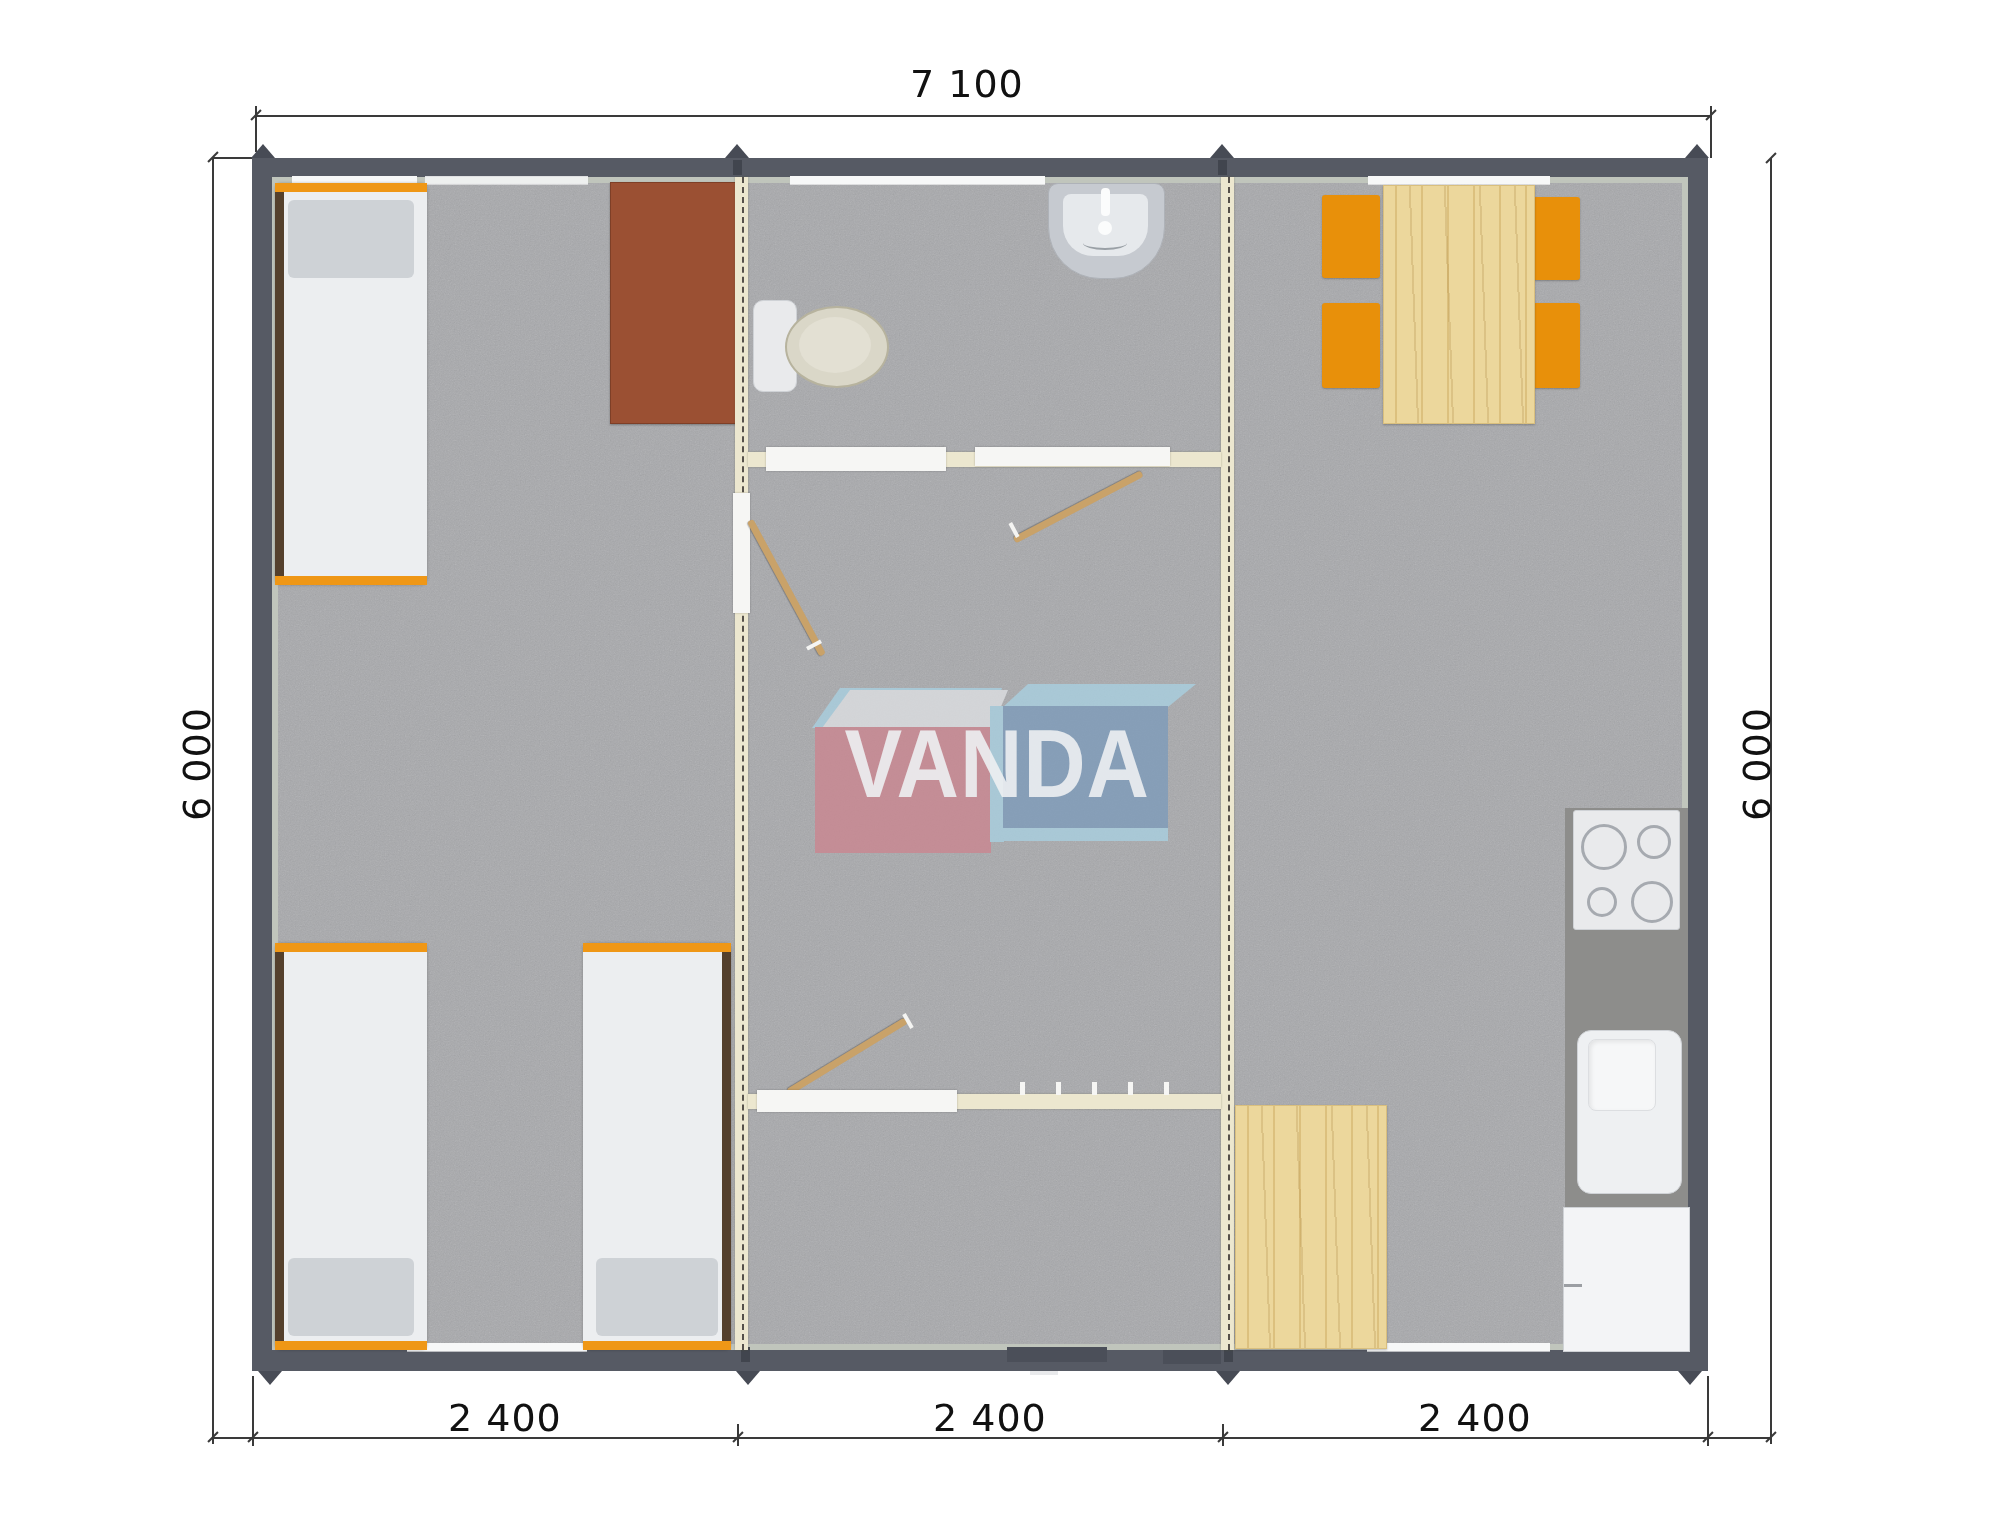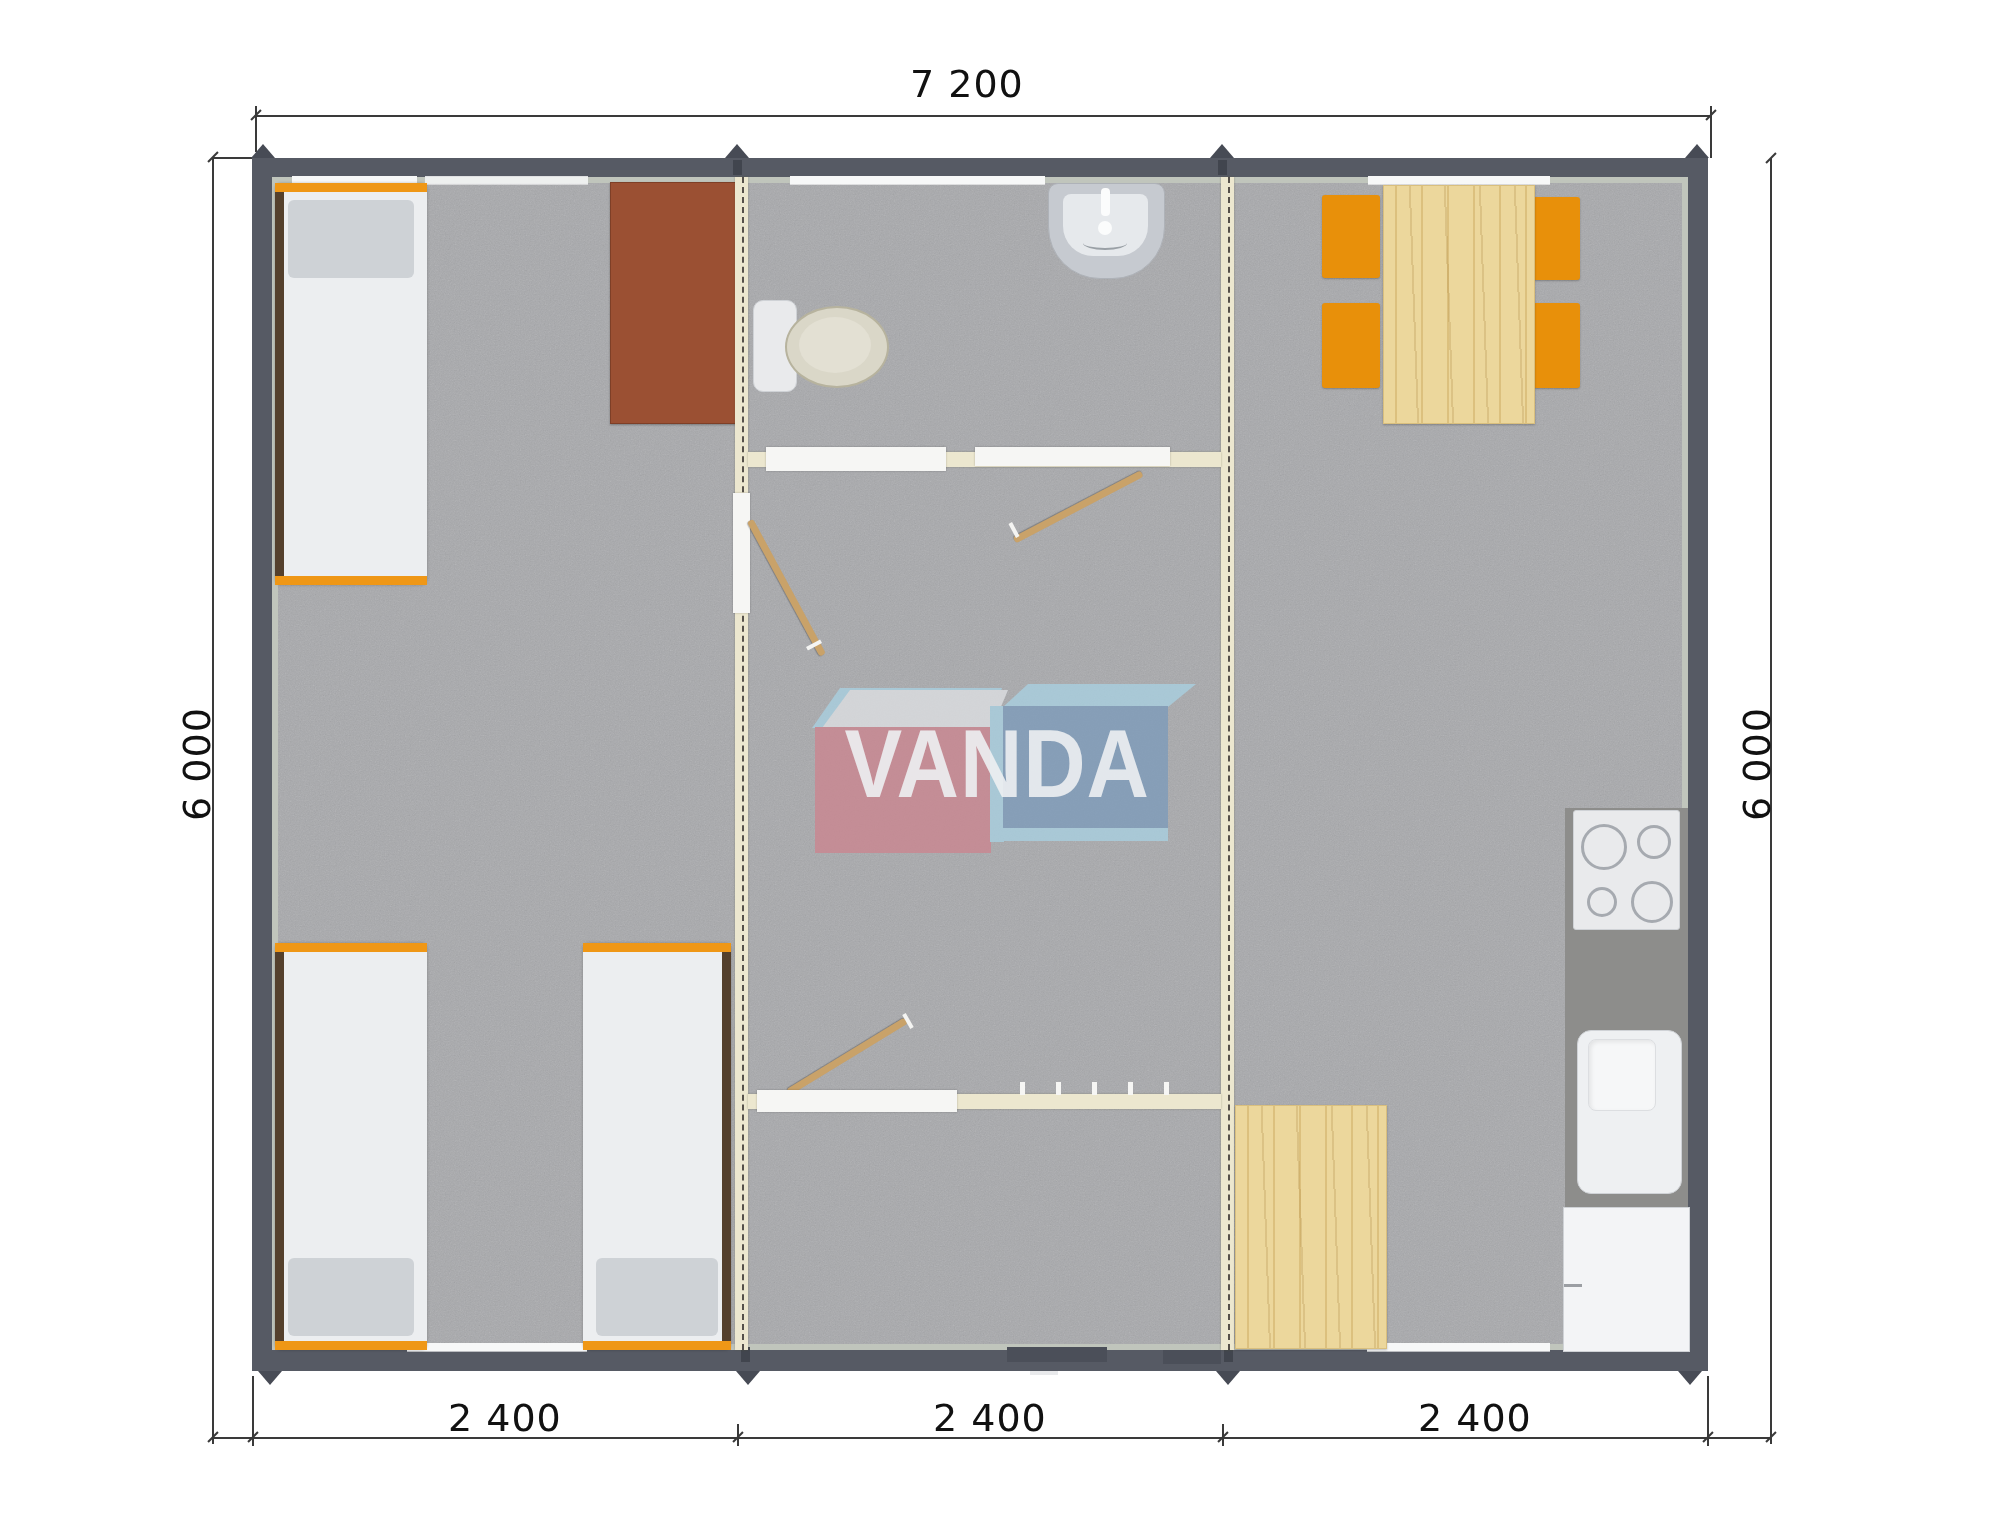--- a/index.html
+++ b/index.html
@@ -68,21 +68,21 @@
   <div class="dimtick" style="left:1704px;top:114px;"></div>
   <div class="dimtick" style="left:206px;top:156px;"></div>
   <div class="dimtick" style="left:1764px;top:157px;"></div>
   <div class="dimtick" style="left:206px;top:1436px;"></div>
   <div class="dimtick" style="left:246px;top:1436px;"></div>
   <div class="dimtick" style="left:731px;top:1436px;"></div>
   <div class="dimtick" style="left:1216px;top:1436px;"></div>
   <div class="dimtick" style="left:1701px;top:1436px;"></div>
   <div class="dimtick" style="left:1764px;top:1436px;"></div>
 
-  <div class="dimtext" style="left:910px;top:62px;">7 200</div>
+  <div class="dimtext" style="left:910px;top:62px;">7 100</div>
   <div class="dimtext vert" style="left:140px;top:742px;">6 000</div>
   <div class="dimtext vert" style="left:1700px;top:742px;">6 000</div>
   <div class="dimtext" style="left:448px;top:1396px;">2 400</div>
   <div class="dimtext" style="left:933px;top:1396px;">2 400</div>
   <div class="dimtext" style="left:1418px;top:1396px;">2 400</div>
 
   <div class="wall-dark" style="left:252px;top:158px;width:1456px;height:1213px;"></div>
   <div class="wall-band" style="left:272px;top:177px;width:1416px;height:1173px;"></div>
 
   <svg class="abs" style="left:278px;top:183px;" width="1404" height="1161">

